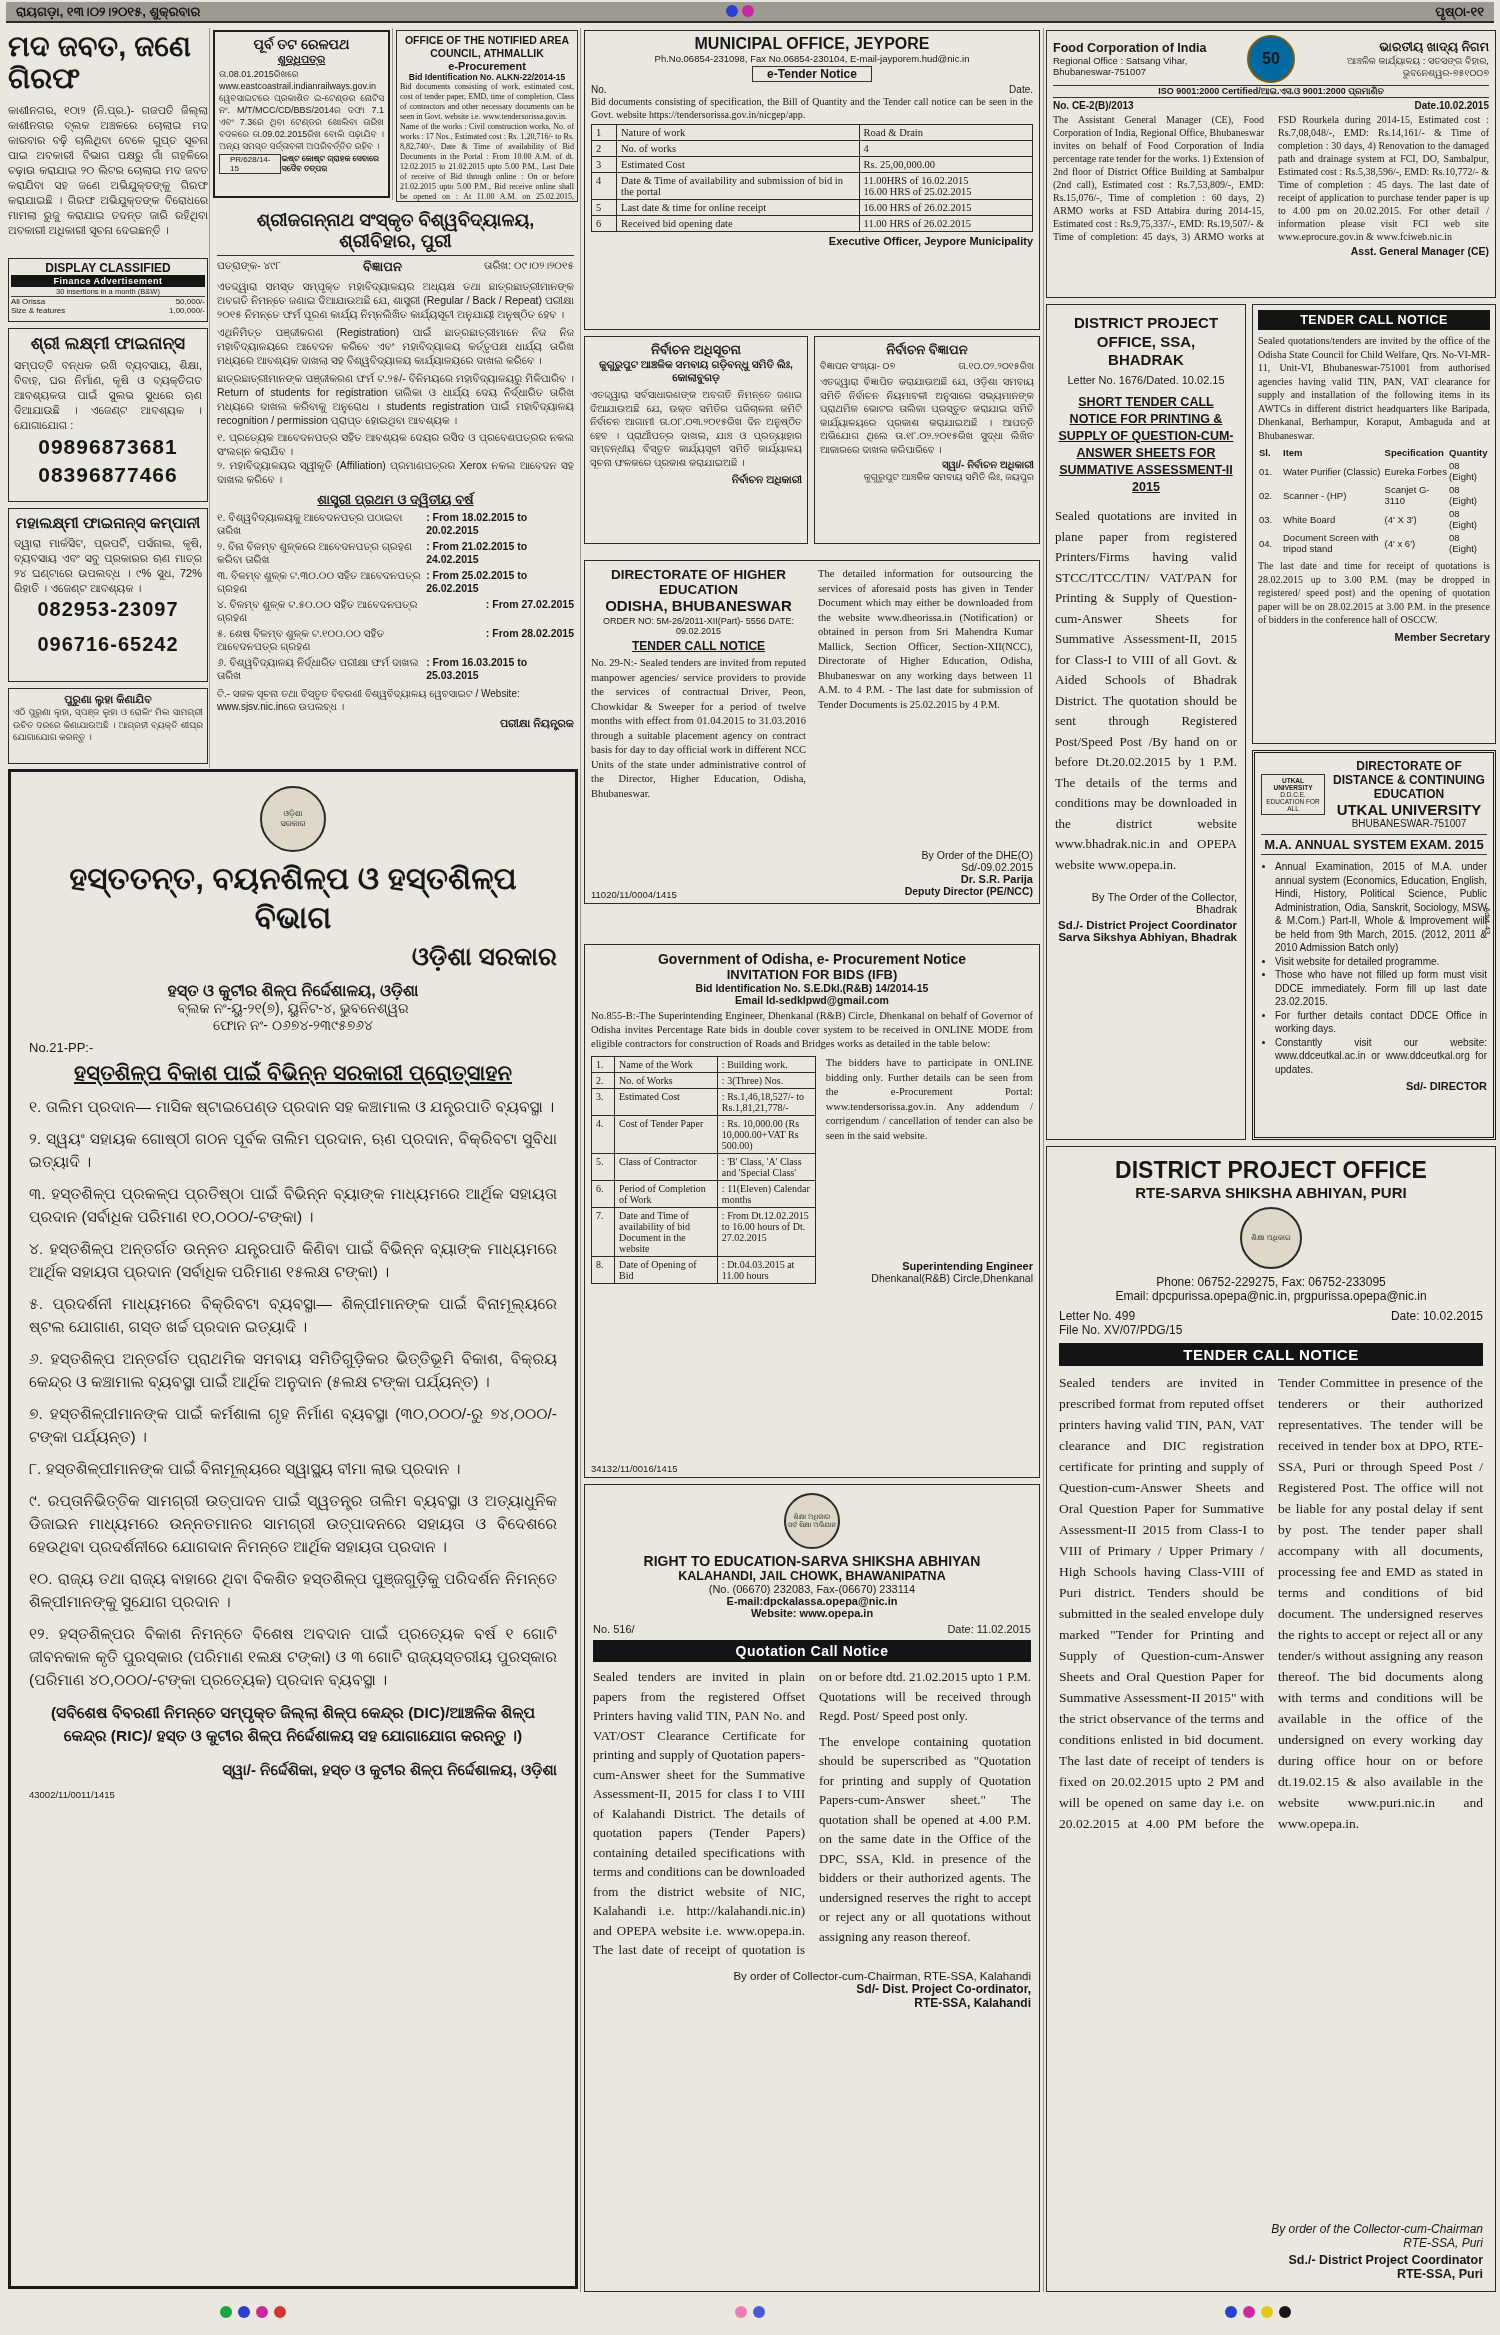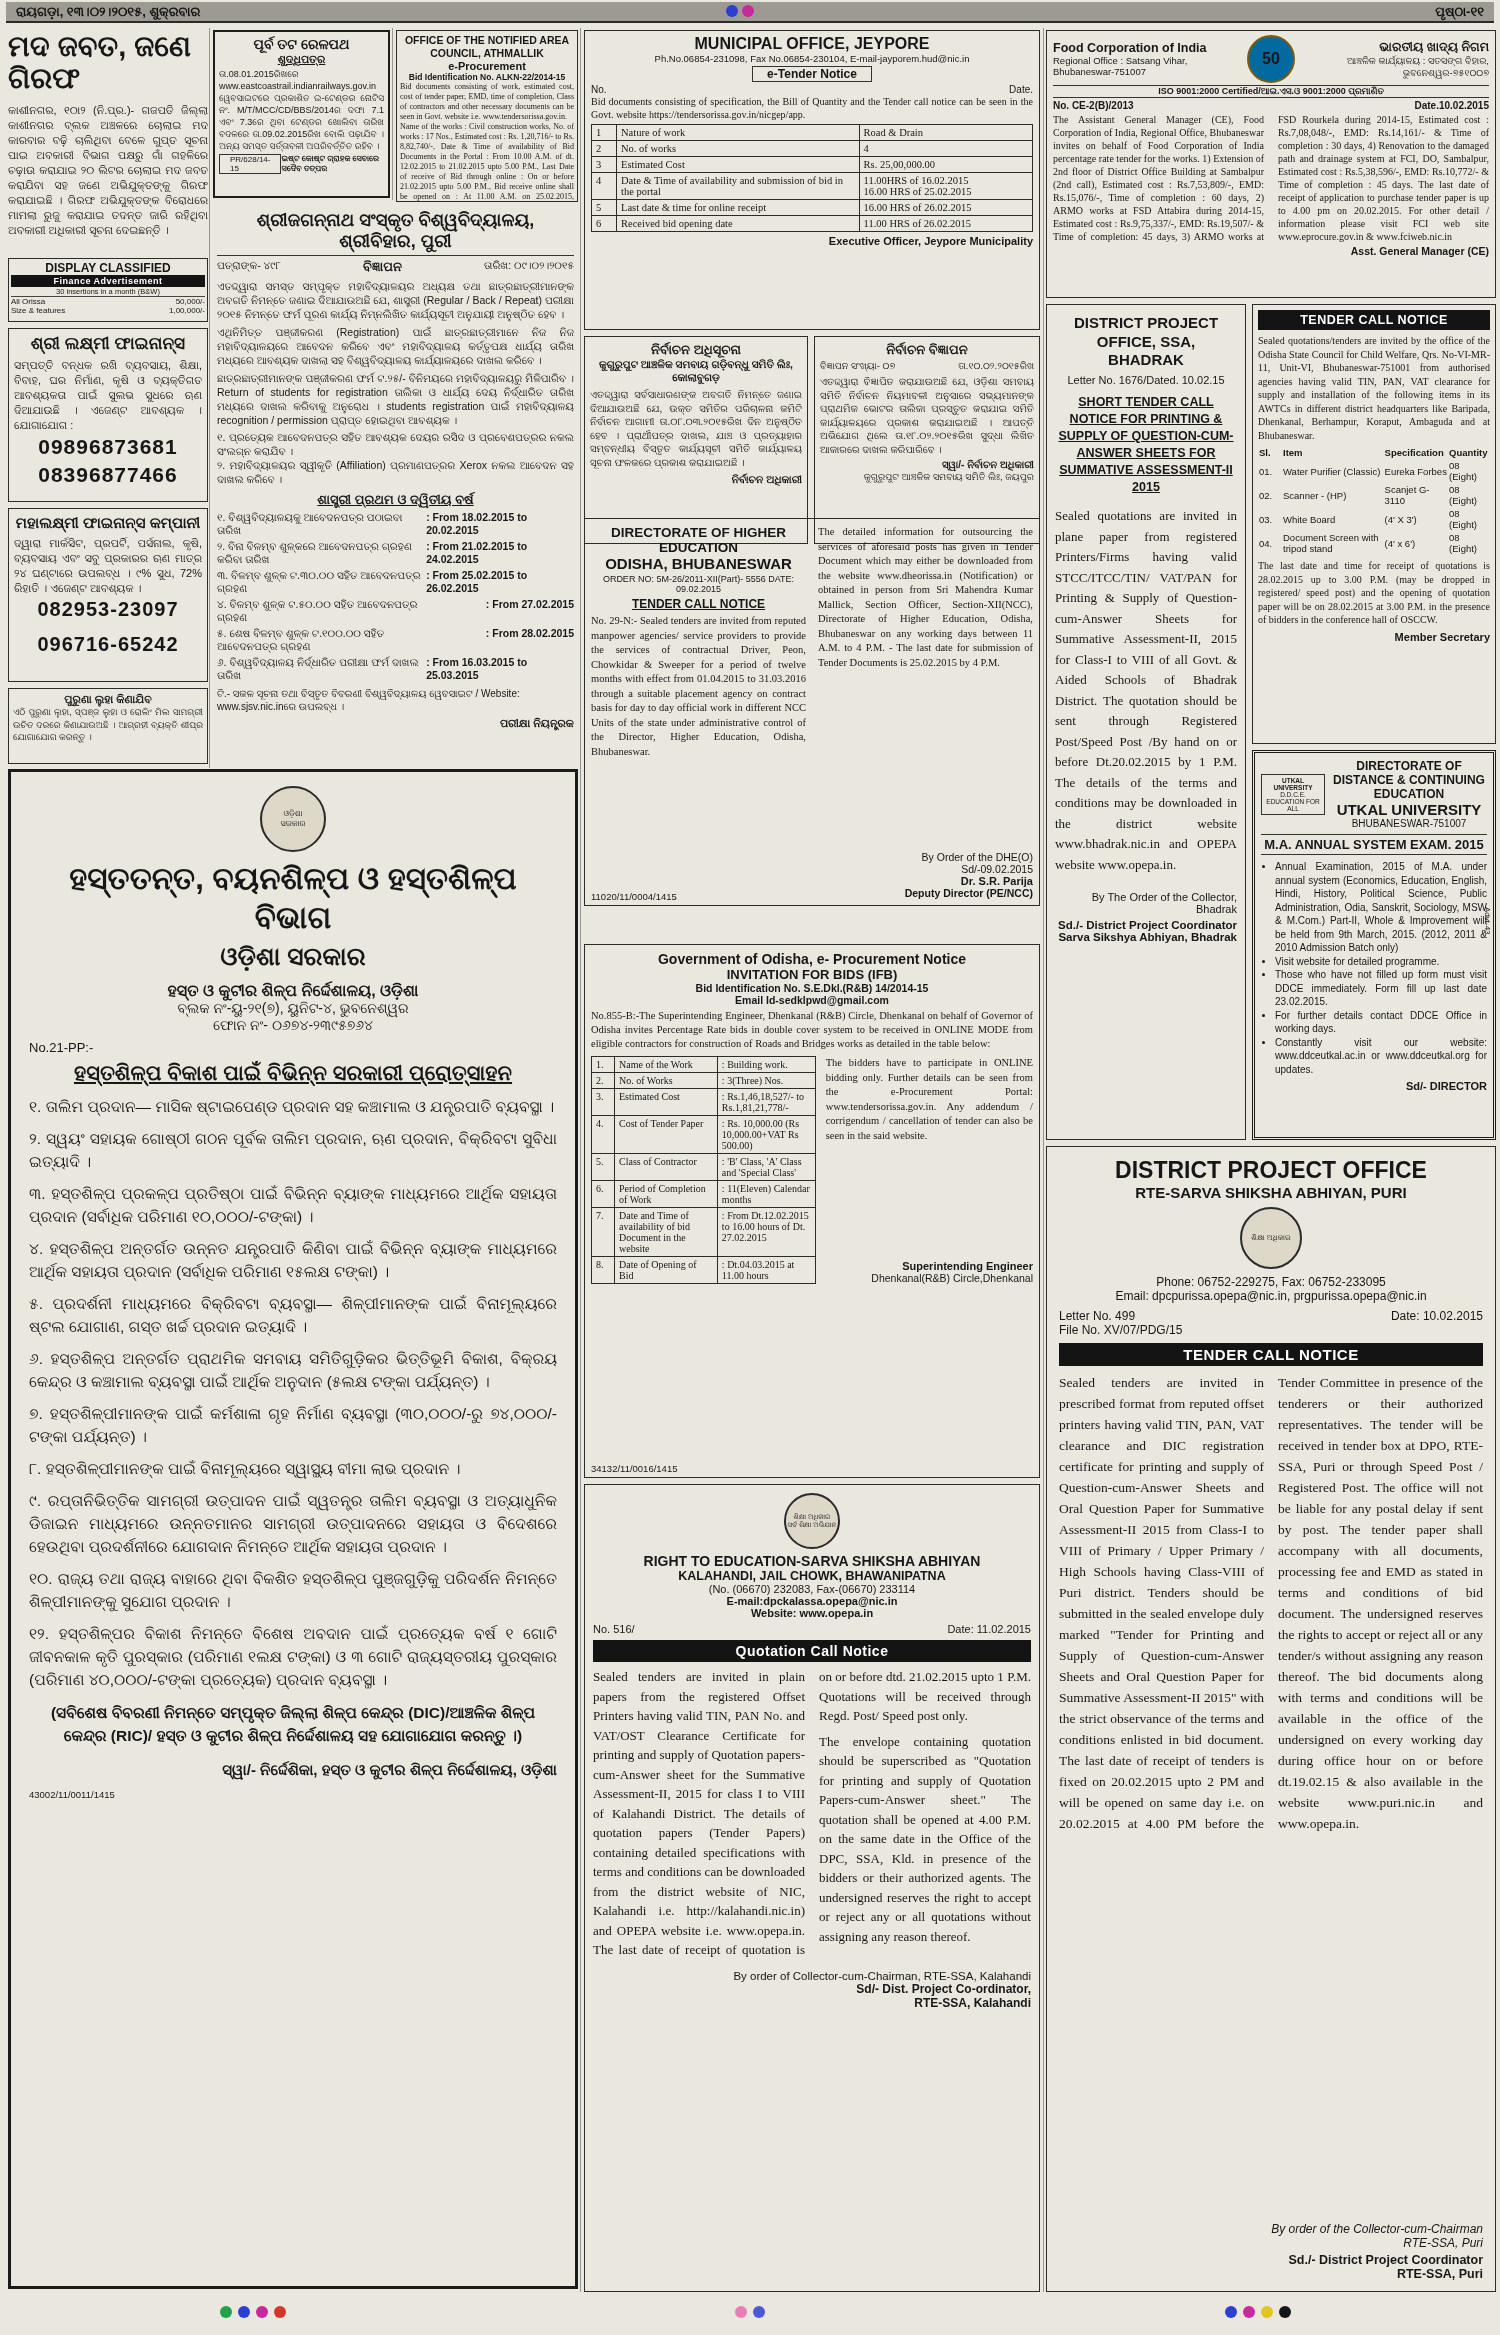--- a/index.html
+++ b/index.html
@@ -134,21 +134,21 @@
       </div>
     <div style="font-size:10px;line-height:13px;margin-top:5px;">ଟି.- ସକଳ ସୂଚନା ତଥା ବିସ୍ତୃତ ବିବରଣୀ ବିଶ୍ୱବିଦ୍ୟାଳୟ ୱେବସାଇଟ / Website: www.sjsv.nic.inରେ ଉପଲବ୍ଧ ।</div>
     <div class="r b" style="font-size:11px;margin-top:4px;">ପରୀକ୍ଷା ନିୟନ୍ତ୍ରକ</div>
   </div>
 
   <div class="blk" style="left:8px;top:769px;width:570px;height:1520px;border:3px solid #1b1b1b;padding:14px 18px;">
     <div style="display:flex;justify-content:center;">
       <div class="seal" style="width:62px;height:62px;font-size:8px;">ଓଡ଼ିଶା<br>ସରକାର</div>
     </div>
     <div class="b c" style="font-size:31px;line-height:1.25;margin-top:8px;">ହସ୍ତତନ୍ତ, ବୟନଶିଳ୍ପ ଓ ହସ୍ତଶିଳ୍ପ ବିଭାଗ</div>
-    <div class="b c" style="font-size:25px;margin-top:4px;">ଓଡ଼ିଶା ସରକାର</div>
+    <div class="b c" style="font-size:25px;margin-top:4px;text-align:right;">ଓଡ଼ିଶା ସରକାର</div>
     <div class="b c" style="font-size:16px;margin-top:10px;">ହସ୍ତ ଓ କୁଟୀର ଶିଳ୍ପ ନିର୍ଦ୍ଦେଶାଳୟ, ଓଡ଼ିଶା</div>
     <div class="c" style="font-size:14px;">ବ୍ଲକ ନଂ-ୟୁ-୨୧(୭), ୟୁନିଟ-୪, ଭୁବନେଶ୍ୱର</div>
     <div class="c" style="font-size:14px;">ଫୋନ ନଂ- ୦୬୭୪-୨୩୯୫୭୬୪</div>
     <div style="font-size:13px;margin-top:6px;">No.21-PP:-</div>
     <div class="b c u" style="font-size:21px;margin:6px 0 10px;">ହସ୍ତଶିଳ୍ପ ବିକାଶ ପାଇଁ ବିଭିନ୍ନ ସରକାରୀ ପ୍ରୋତ୍ସାହନ</div>
     <div class="j" style="font-size:15.5px;line-height:23px;margin-bottom:9px;">୧. ତାଲିମ ପ୍ରଦାନ— ମାସିକ ଷ୍ଟାଇପେଣ୍ଡ ପ୍ରଦାନ ସହ କଞ୍ଚାମାଲ ଓ ଯନ୍ତ୍ରପାତି ବ୍ୟବସ୍ଥା ।</div>
     <div class="j" style="font-size:15.5px;line-height:23px;margin-bottom:9px;">୨. ସ୍ୱୟଂ ସହାୟକ ଗୋଷ୍ଠୀ ଗଠନ ପୂର୍ବକ ତାଲିମ ପ୍ରଦାନ, ଋଣ ପ୍ରଦାନ, ବିକ୍ରିବଟା ସୁବିଧା ଇତ୍ୟାଦି ।</div>
     <div class="j" style="font-size:15.5px;line-height:23px;margin-bottom:9px;">୩. ହସ୍ତଶିଳ୍ପ ପ୍ରକଳ୍ପ ପ୍ରତିଷ୍ଠା ପାଇଁ ବିଭିନ୍ନ ବ୍ୟାଙ୍କ ମାଧ୍ୟମରେ ଆର୍ଥିକ ସହାୟତା ପ୍ରଦାନ (ସର୍ବାଧିକ ପରିମାଣ ୧୦,୦୦୦/-ଟଙ୍କା) ।</div>
     <div class="j" style="font-size:15.5px;line-height:23px;margin-bottom:9px;">୪. ହସ୍ତଶିଳ୍ପ ଅନ୍ତର୍ଗତ ଉନ୍ନତ ଯନ୍ତ୍ରପାତି କିଣିବା ପାଇଁ ବିଭିନ୍ନ ବ୍ୟାଙ୍କ ମାଧ୍ୟମରେ ଆର୍ଥିକ ସହାୟତା ପ୍ରଦାନ (ସର୍ବାଧିକ ପରିମାଣ ୧୫ଲକ୍ଷ ଟଙ୍କା) ।</div>
     <div class="j" style="font-size:15.5px;line-height:23px;margin-bottom:9px;">୫. ପ୍ରଦର୍ଶନୀ ମାଧ୍ୟମରେ ବିକ୍ରିବଟା ବ୍ୟବସ୍ଥା— ଶିଳ୍ପୀମାନଙ୍କ ପାଇଁ ବିନାମୂଲ୍ୟରେ ଷ୍ଟଲ ଯୋଗାଣ, ଗସ୍ତ ଖର୍ଚ୍ଚ ପ୍ରଦାନ ଇତ୍ୟାଦି ।</div>
@@ -223,21 +223,21 @@
     <div class="b c" style="font-size:13px;">ନିର୍ବାଚନ ବିଜ୍ଞାପନ</div>
     <div class="flexrow" style="font-size:9.5px;margin-top:2px;">
       <span>ବିଜ୍ଞାପନ ସଂଖ୍ୟା- ୦୭</span>
       <span>ତା.୧୦.୦୨.୨୦୧୫ରିଖ</span>
     </div>
     <div class="j" style="font-size:10px;line-height:13.5px;margin-top:3px;">ଏତଦ୍ଦ୍ୱାରା ବିଜ୍ଞାପିତ କରାଯାଉଅଛି ଯେ, ଓଡ଼ିଶା ସମବାୟ ସମିତି ନିର୍ବାଚନ ନିୟମାବଳୀ ଅନୁସାରେ ସଭ୍ୟମାନଙ୍କ ପ୍ରାଥମିକ ଭୋଟର ତାଲିକା ପ୍ରସ୍ତୁତ କରାଯାଇ ସମିତି କାର୍ଯ୍ୟାଳୟରେ ପ୍ରକାଶ କରାଯାଇଅଛି । ଆପତ୍ତି ଅଭିଯୋଗ ଥିଲେ ତା.୧୮.୦୨.୨୦୧୫ରିଖ ସୁଦ୍ଧା ଲିଖିତ ଆକାରରେ ଦାଖଲ କରିପାରିବେ ।</div>
     <div class="r b" style="font-size:10px;margin-top:3px;">ସ୍ୱା/- ନିର୍ବାଚନ ଅଧିକାରୀ</div>
     <div class="r" style="font-size:9.5px;">କୁଗୁରୁପୁଟ ଆଞ୍ଚଳିକ ସମବାୟ ସମିତି ଲିଃ, ଜୟପୁର</div>
   </div>
 
-  <div class="blk bd" style="left:584px;top:518px;width:456px;height:388px;padding:6px;">
+  <div class="blk bd" style="left:584px;top:560px;width:456px;height:344px;padding:6px;">
     <div style="display:flex;gap:12px;height:100%;">
       <div style="width:50%;">
         <div class="b c" style="font-size:13.5px;">DIRECTORATE OF HIGHER EDUCATION</div>
         <div class="b c" style="font-size:15px;">ODISHA, BHUBANESWAR</div>
         <div class="c" style="font-size:9px;margin-top:2px;">ORDER NO: 5M-26/2011-XII(Part)- 5556 DATE: 09.02.2015</div>
         <div class="b c u" style="font-size:12px;margin:3px 0;">TENDER CALL NOTICE</div>
         <div class="j ser" style="font-size:10.5px;line-height:14.5px;">No. 29-N:- Sealed tenders are invited from reputed manpower agencies/ service providers to provide the services of contractual Driver, Peon, Chowkidar &amp; Sweeper for a period of twelve months with effect from 01.04.2015 to 31.03.2016 through a suitable placement agency on contract basis for day to day official work in different NCC Units of the state under administrative control of the Director, Higher Education, Odisha, Bhubaneswar.</div>
       </div>
       <div style="width:50%;display:flex;flex-direction:column;">
         <div class="j ser" style="font-size:10.5px;line-height:14.5px;">The detailed information for outsourcing the services of aforesaid posts has given in Tender Document which may either be downloaded from the website www.dheorissa.in (Notification) or obtained in person from Sri Mahendra Kumar Mallick, Section Officer, Section-XII(NCC), Directorate of Higher Education, Odisha, Bhubaneswar on any working days between 11 A.M. to 4 P.M. - The last date for submission of Tender Documents is 25.02.2015 by 4 P.M.</div>

